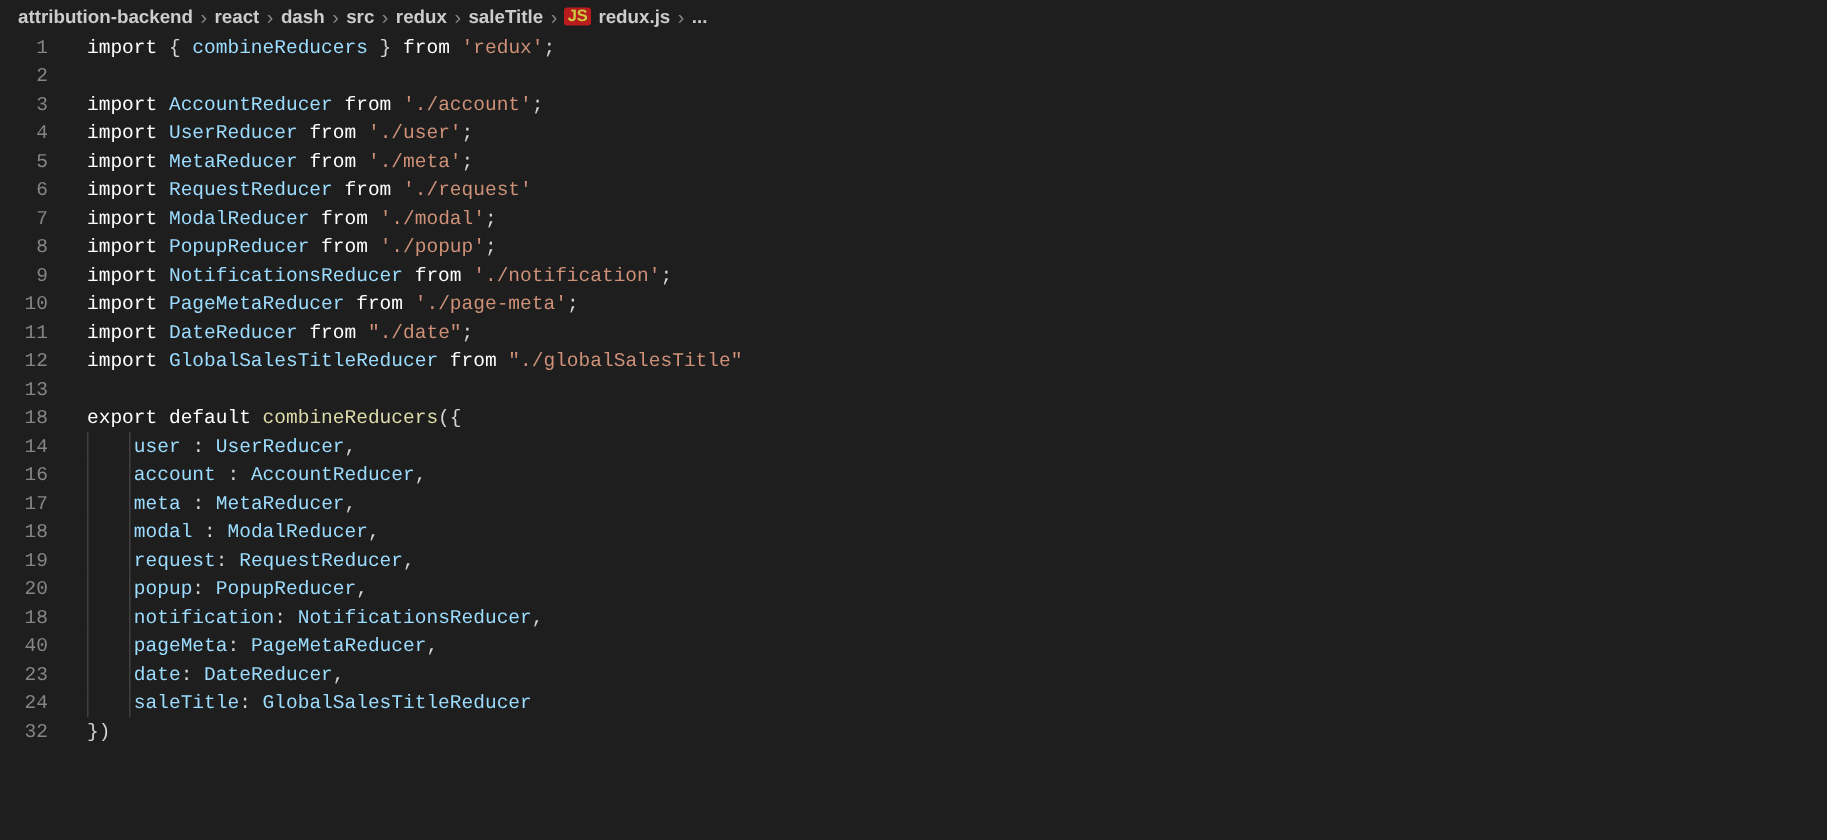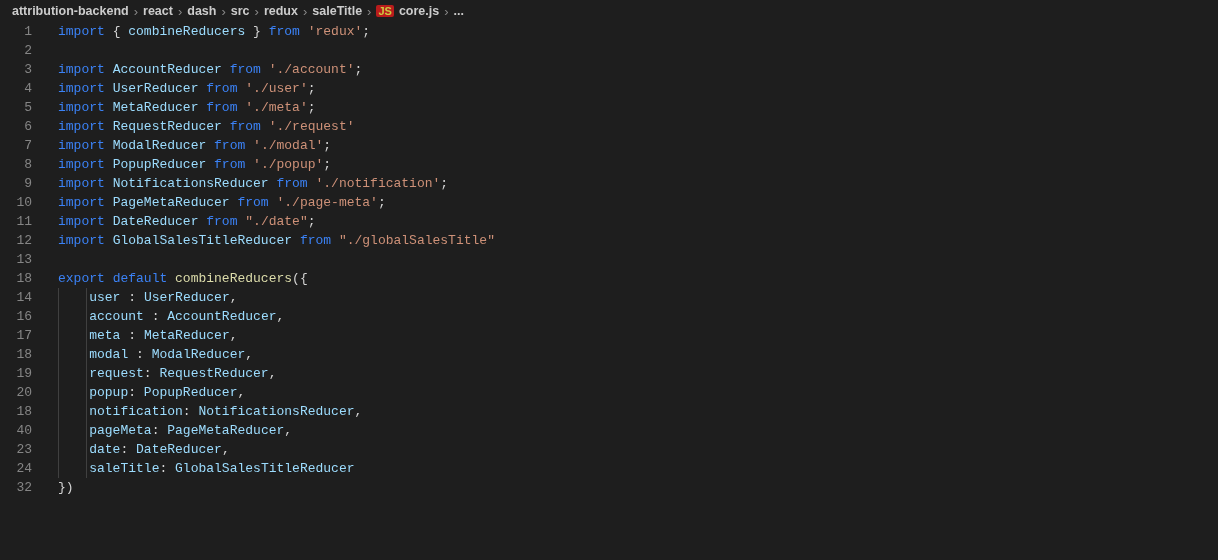--- a/index.html
+++ b/index.html
@@ -51,21 +51,21 @@
     white-space: pre;
   }
   .line {
     height: 19px;
     line-height: 19px;
   }
   .code .line {
     position: relative;
     padding-left: 8px;
   }
-  .kw { color: #3b82f6; }           
+  .kw { color: #ffffff; }           
   .fn { color: #dcdcaa; }           
   .var { color: #9cdcfe; }          
   .str { color: #ce9178; }          
   .punc { color: #d4d4d4; }
   .indent-guide {
     position: absolute;
     left: 8px;
     top: 0;
     bottom: 0;
     border-left: 1px solid #404040;
@@ -96,21 +96,21 @@
   <span class="sep">›</span>
   <span class="crumb">dash</span>
   <span class="sep">›</span>
   <span class="crumb">src</span>
   <span class="sep">›</span>
   <span class="crumb">redux</span>
   <span class="sep">›</span>
   <span class="crumb">saleTitle</span>
   <span class="sep">›</span>
   <span class="jsicon">JS</span>
-  <span class="crumb">core.js</span>
+  <span class="crumb">redux.js</span>
   <span class="sep">›</span>
   <span class="crumb">...</span>
 </div>
 
 <div class="editor">
   <div class="gutter" id="gutter">
       <div class="line">1</div>
       <div class="line">2</div>
       <div class="line">3</div>
       <div class="line">4</div>

